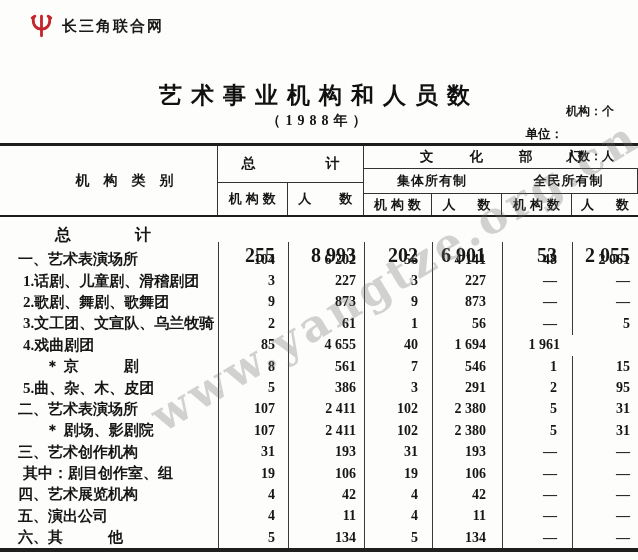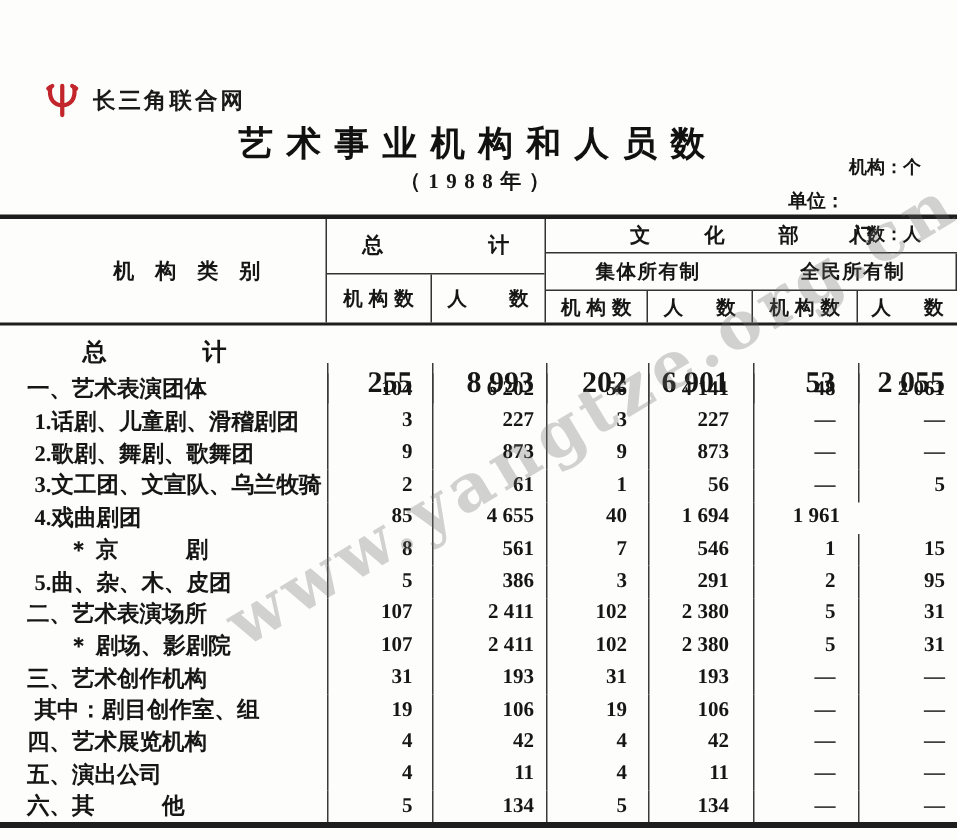--- a/index.html
+++ b/index.html
@@ -6,21 +6,21 @@
   html,body { width:638px; height:560px; }
   body {
     position:relative;
     background:#fdfdfb;
     color:#161616;
     font-family:"Liberation Serif", serif;
     overflow:hidden;
   }
 
   
-  .logo { position:absolute; top:13px; left:30px; display:flex; align-items:center; gap:9px;margin-top:41px; }
+  .logo { position:absolute; top:13px; left:30px; display:flex; align-items:center; gap:9px; }
   .logo-glyph { line-height:0; }
   .logo-text { font-family:"Liberation Sans", sans-serif; font-size:15px; font-weight:bold; letter-spacing:2px; color:#1a1a1a; }
 
   
   .title { position:absolute; top:80px; left:0; width:100%; text-align:center;
            font-size:23px; font-weight:bold; letter-spacing:9px; color:#111; }
   .subtitle { position:absolute; top:112px; left:0; width:100%; text-align:center;
               font-size:14px; font-weight:bold; letter-spacing:5px; }
 
   
@@ -154,21 +154,21 @@
     <div class="cell lab ind-t">总　　　　计</div>
     <div class="cell num c1">255</div>
     <div class="cell num c2">8 993</div>
     <div class="cell num c3">202</div>
     <div class="cell num c4">6 901</div>
     <div class="cell num c5">53</div>
     <div class="cell num c6">2 055</div>
   </div>
 
   <div class="t-row">
-    <div class="cell lab ind-0">一、艺术表演团体</div>
+    <div class="cell lab ind-0">一、艺术表演场所</div>
     <div class="cell num c1">104</div>
     <div class="cell num c2">6 202</div>
     <div class="cell num c3">56</div>
     <div class="cell num c4">4 141</div>
     <div class="cell num c5">48</div>
     <div class="cell num c6">2 061</div>
   </div>
 
   <div class="t-row">
     <div class="cell lab ind-1">1.话剧、儿童剧、滑稽剧团</div>

